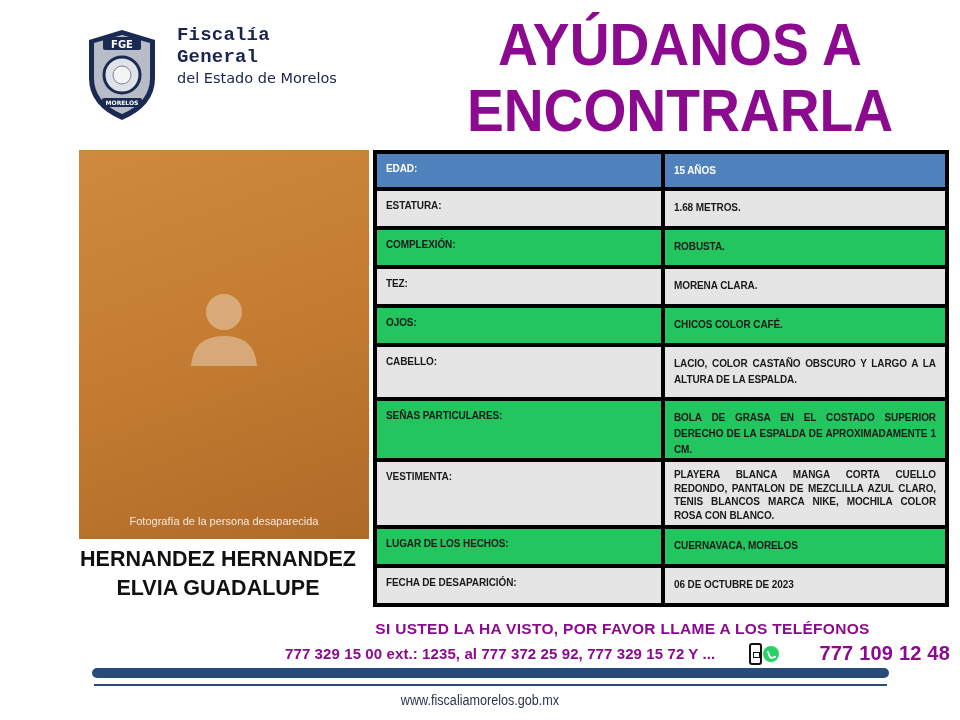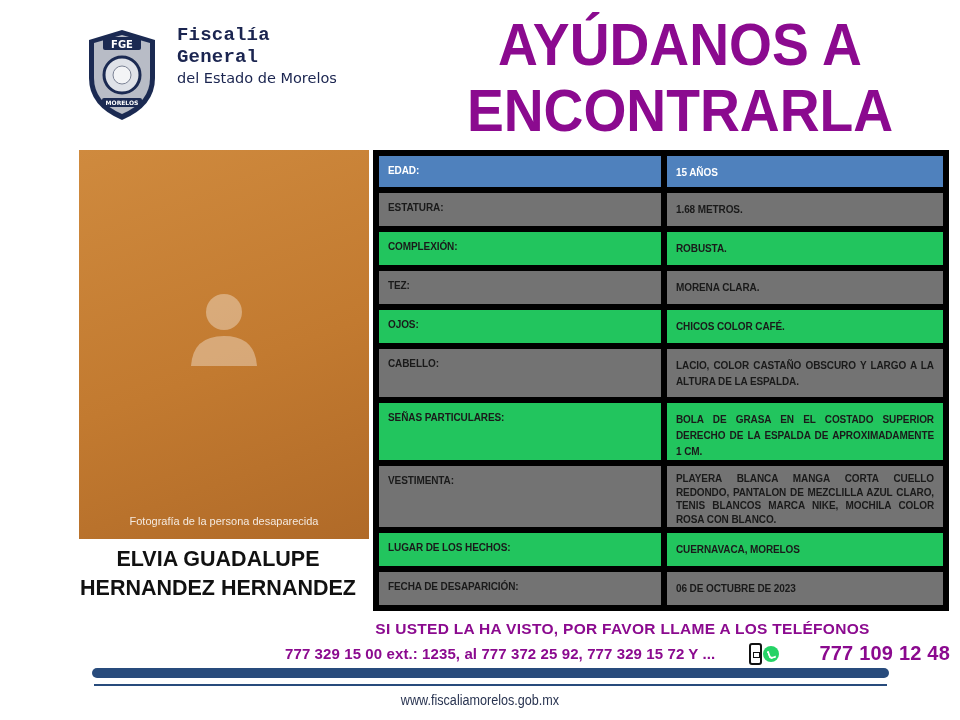--- a/index.html
+++ b/index.html
@@ -15,24 +15,24 @@
 
     .headline { position: absolute; left: 440px; top: 12px; width: 480px; text-align: center; color: #8b0a8f; font-family: "Liberation Sans", sans-serif; font-weight: bold; font-size: 60px; line-height: 66px; letter-spacing: 0px; transform: scaleX(0.92); transform-origin: center top; }
 
     .photo { position: absolute; left: 79px; top: 150px; width: 290px; height: 389px; background: linear-gradient(160deg, #cf8a3e 0%, #c27a30 55%, #b06a28 100%); overflow: hidden; }
     .photo-label { position: absolute; left: 0; right: 0; bottom: 12px; text-align: center; font-size: 11px; color: rgba(255,255,255,0.85); }
     .photo-icon { position: absolute; left: 50%; top: 45%; transform: translate(-50%,-50%); width: 90px; height: 90px; }
 
     .name { position: absolute; left: 60px; top: 545px; width: 316px; text-align: center; font-weight: bold; font-size: 21.5px; line-height: 29px; color: #111; }
 
     .table { position: absolute; left: 373px; top: 150px; width: 576px; border-collapse: collapse; font-family: "Liberation Sans", sans-serif; font-size: 10px; font-weight: bold; color: #1a1a1a; }
-    .table td { border: 6px solid #000000; vertical-align: top; padding: 9px 9px 0 9px; letter-spacing: -0.1px; }
+    .table td { border: 4px solid #000000; vertical-align: top; padding: 9px 9px 0 9px; letter-spacing: -0.1px; }
     .table td.k { width: 288px; }
     .table tr.head td { background: #4f81bd; color: #ffffff; height: 37px; }
-    .table tr.odd td { background: #737373; }
+    .table tr.odd td { background: #e5e5e5; }
     .table tr.even td { background: #22c55e; }
     .table td.v { line-height: 16px; text-align: justify; }
 
     .cta { position: absolute; left: 285px; top: 620px; width: 665px; color: #8b0a8f; font-weight: bold; font-family: "Liberation Sans", sans-serif; }
     .cta-line1 { text-align: center; font-size: 15.5px; letter-spacing: 0.3px; margin-left: 10px; }
     .cta-line2 { font-size: 15px; margin-top: 4px; display: flex; align-items: center; white-space: nowrap; justify-content: space-between; }
     .cta-line2 .nums { letter-spacing: 0.1px; }
     .icons { display: inline-flex; align-items: center; margin: 0 2px; }
     .phone-icon { width: 13px; height: 22px; border: 2px solid #111; border-radius: 3px; background: #fff; position: relative; }
     .phone-icon::after { content: ""; position: absolute; left: 2px; top: 7px; width: 5px; height: 4px; border: 1px solid #111; }
@@ -73,22 +73,22 @@
 
 <div class="photo">
   <svg class="photo-icon" viewBox="0 0 90 90">
     <circle cx="45" cy="32" r="18" fill="rgba(255,255,255,0.35)"></circle>
     <path d="M12 86 Q14 56 45 56 Q76 56 78 86 Z" fill="rgba(255,255,255,0.35)"></path>
   </svg>
   <div class="photo-label">Fotografía de la persona desaparecida</div>
 </div>
 
 <div class="name">
+  <div>HERNANDEZ HERNANDEZ</div>
   <div>ELVIA GUADALUPE</div>
-  <div>HERNANDEZ HERNANDEZ</div>
 </div>
 
 <table class="table">
   <tbody>
       <tr class="head" style="height:37px">
     <td class="k">EDAD:</td>
     <td class="v">15 AÑOS</td>
   </tr>
   <tr class="odd" style="height:39px">
     <td class="k">ESTATURA:</td>

